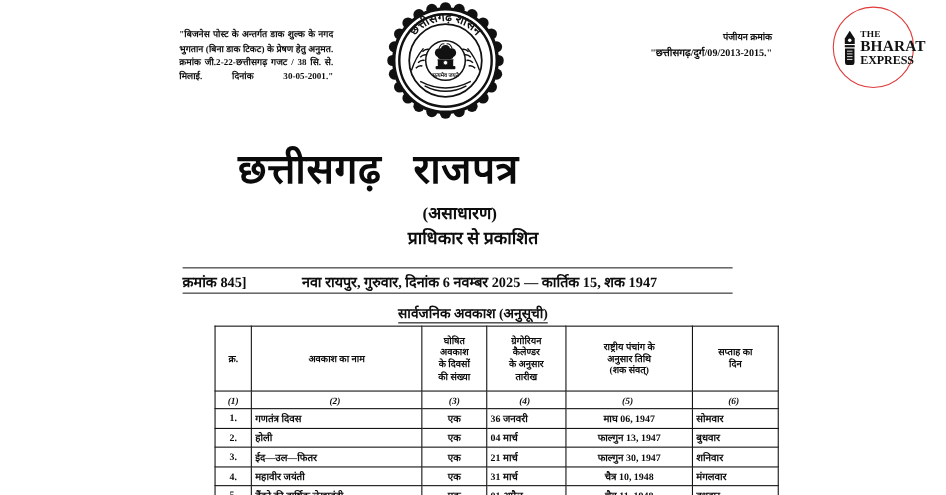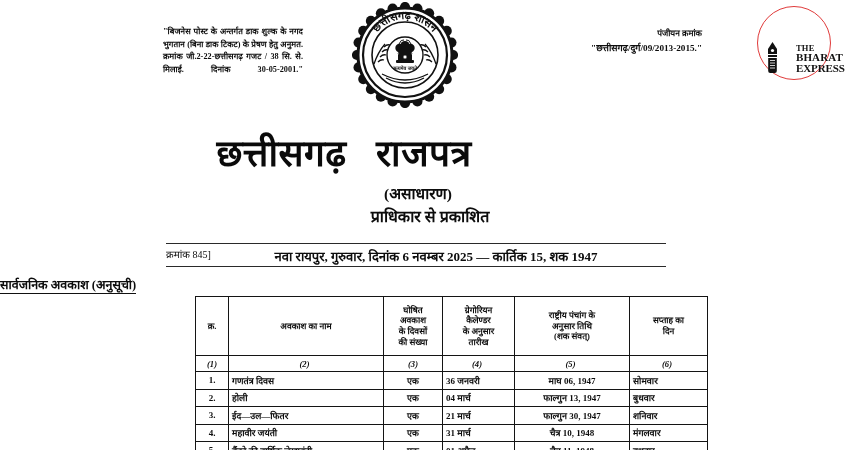--- a/index.html
+++ b/index.html
@@ -80,34 +80,34 @@
     position: absolute;
     left: 0; top: 0;
     width: 74px; height: 74px;
     border: 1.6px solid #e03a3a;
     border-radius: 50%;
     box-sizing: border-box;
   }
   .be-inner {
     position: absolute;
     left: 9px;
-    top: 36px;
+    top: 21px;
     display: flex;
-    align-items: flex-end;
-    gap: 17px;
+    align-items: center;
+    gap: 3px;
   }
   .be-nib { width: 13px; height: 32px; }
   .be-words {
     font-family: "Liberation Serif", "DejaVu Serif", serif;
     font-weight: bold;
     line-height: 1.0;
     color: #111;
   }
   .be-w1 { font-size: 8.5px; letter-spacing: 0.2px; }
-  .be-w2 { font-size: 11px; letter-spacing: 0.1px; }
+  .be-w2 { font-size: 14px; letter-spacing: 0.1px; }
   .be-w3 { font-size: 11px; letter-spacing: -0.1px; }
 
   
   .gazette-title {
     position: absolute;
     left: 0;
     top: 126px;
     width: 688px;
     text-align: center;
     font-family: "Liberation Serif", "DejaVu Serif", serif;
@@ -151,22 +151,22 @@
     position: absolute;
     left: 166px;
     top: 246px;
     width: 500px;
     height: 18px;
   }
   .issue-serial {
     position: absolute;
     left: 0;
     top: 1px;
-    font-size: 10px;
-    font-weight: normal;
+    font-size: 13px;
+    font-weight: bold;
     color: #0d0d0d;
   }
   .issue-place {
     position: absolute;
     left: 0;
     top: 1px;
     width: 500px;
     text-align: center;
     font-size: 13px;
     font-weight: bold;
@@ -182,20 +182,21 @@
     height: 1px;
     background: #2a2a2a;
   }
 
   
   .schedule-heading {
     position: absolute;
     left: 0;
     top: 276px;
     width: 860px;
+    text-align: center;
     font-size: 12.5px;
     font-weight: bold;
     color: #0d0d0d;
   }
   .schedule-heading span {
     border-bottom: 1.2px solid #111;
     padding-bottom: 1px;
   }
 
   

